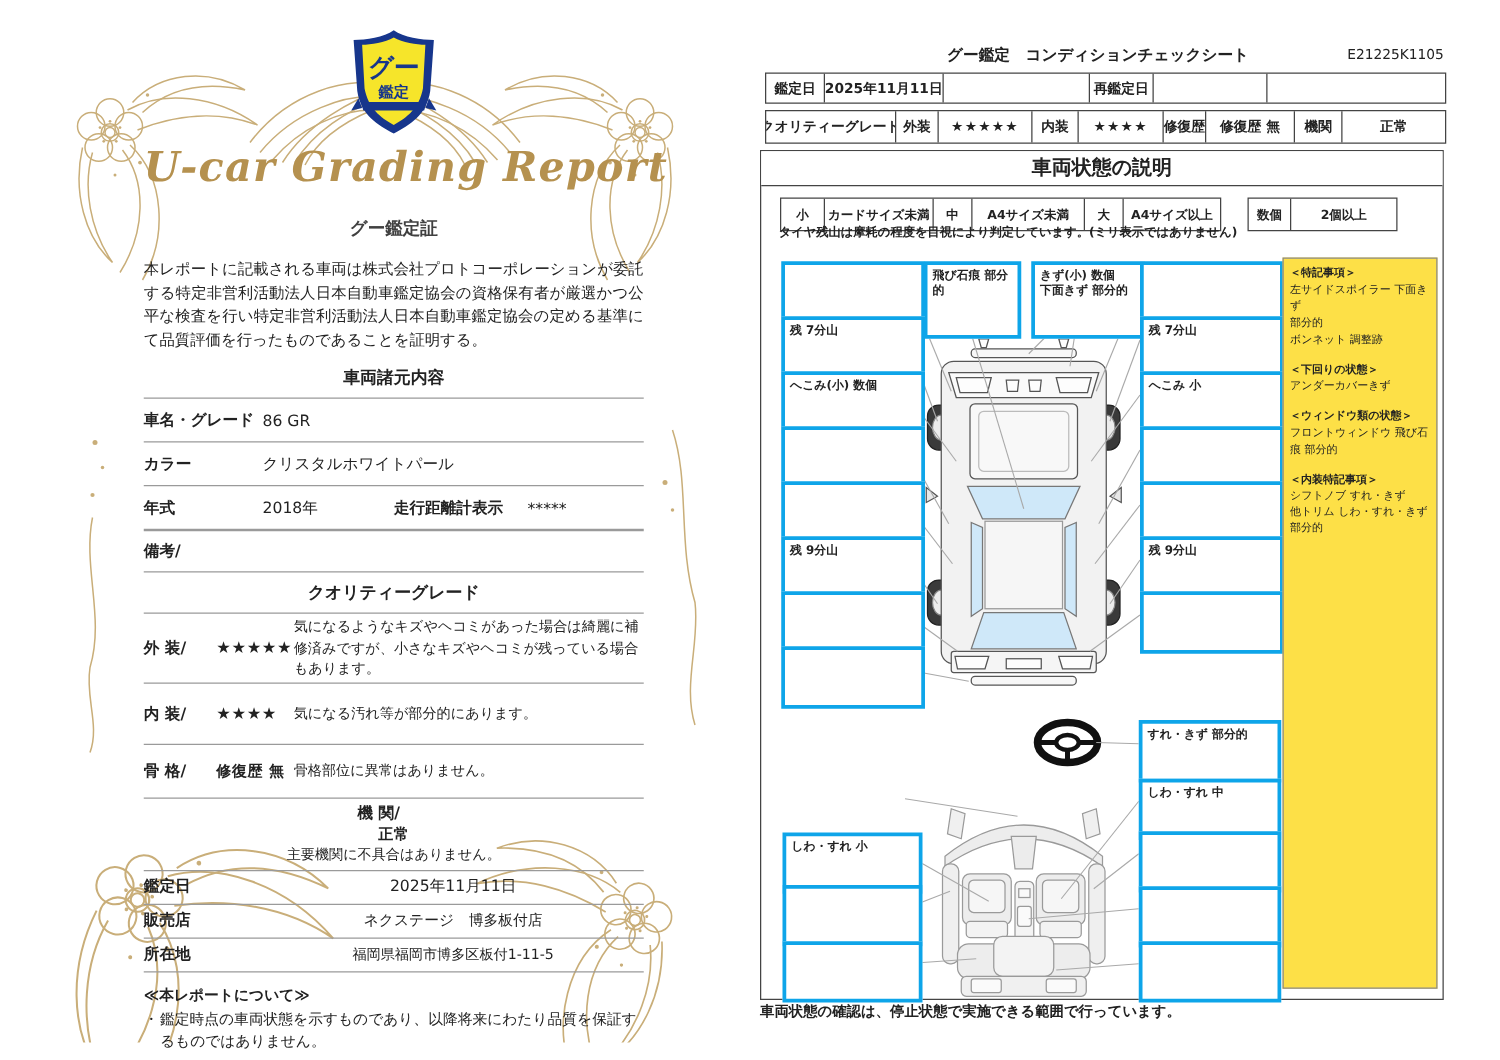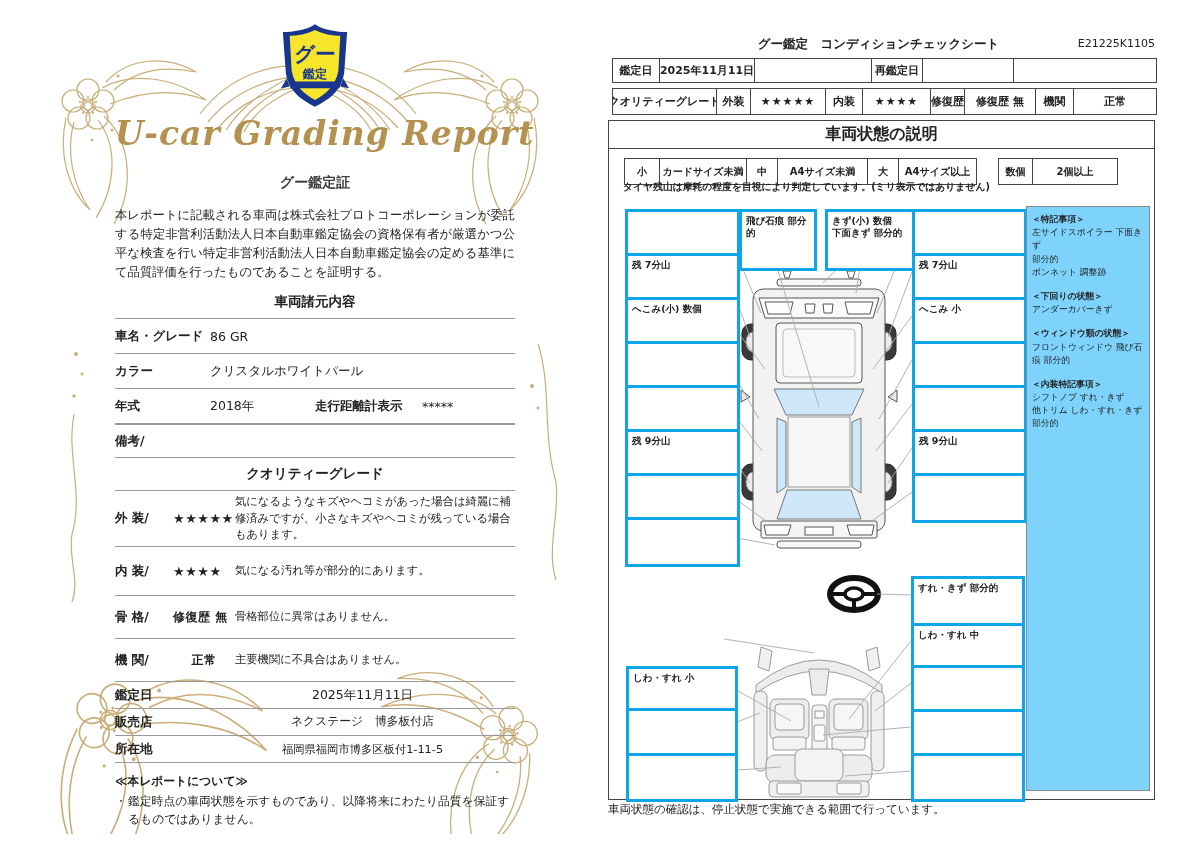--- a/index.html
+++ b/index.html
@@ -43,24 +43,24 @@
   .mb-title{position:absolute;left:0;right:0;top:0;height:27px;border-bottom:1.4px solid #444;
             display:flex;align-items:center;justify-content:center;font-weight:bold;font-size:16px;z-index:2;background:#fff;}
   .legend{position:absolute;display:flex;border:1px solid #444;z-index:2;background:#fff;}
   .lcell{display:flex;align-items:center;justify-content:center;border-left:1px solid #444;
          font-size:10px;font-weight:bold;white-space:nowrap;}
   .lcell:first-child{border-left:none;}
   .tire-note{position:absolute;left:14px;top:59px;font-size:9.8px;font-weight:bold;line-height:1.45;z-index:2;}
   .dbox{position:absolute;border:3px solid #0ea5e9;background:#fff;font-size:9.5px;line-height:1.3;
         padding:3px 4px;z-index:3;overflow:hidden;white-space:nowrap;font-weight:bold;}
   .notes-box{position:absolute;left:417px;top:85px;width:124px;height:585px;border:1px solid #8a8a8a;
-             background:#7dd3fc;z-index:3;padding:6px 5px;box-sizing:border-box;font-size:8.8px;line-height:1.5;}
+             background:#fde047;z-index:3;padding:6px 5px;box-sizing:border-box;font-size:8.8px;line-height:1.5;}
   .notes-group{margin-bottom:11px;}
   .diagram-svg{position:absolute;left:0;top:0;z-index:1;}
-  .rp-footer{position:absolute;left:8px;top:772px;font-size:11.5px;font-weight:normal;}
+  .rp-footer{position:absolute;left:8px;top:772px;font-size:11.5px;font-weight:bold;}
 </style>
 </head>
 <body>
 
 <div class="canvas">
 
   <div class="left-page">
 
     <svg class="orn" width="520" height="820" viewBox="0 0 520 820" aria-hidden="true">
       <defs>
@@ -175,21 +175,21 @@
         <span class="gval">★★★★</span>
         <span class="gdesc">気になる汚れ等が部分的にあります。</span>
       </div>
       <div class="hr"></div>
       <div class="grade-row" style="min-height:36px;">
         <span class="glbl">骨 格/</span>
         <span class="gval" style="font-size:12px;">修復歴 無</span>
         <span class="gdesc">骨格部位に異常はありません。</span>
       </div>
       <div class="hr"></div>
-      <div class="grade-row" style="min-height:36px;">
+      <div class="grade-row" style="min-height:36px;flex-direction:column;">
         <span class="glbl">機 関/</span>
         <span class="gval" style="font-size:12px;text-align:center;">正常</span>
         <span class="gdesc">主要機関に不具合はありません。</span>
       </div>
       <div class="hr"></div>
       <div class="info-row">
         <span class="lbl">鑑定日</span>
         <span class="ival">2025年11月11日</span>
       </div>
       <div class="hr"></div>

